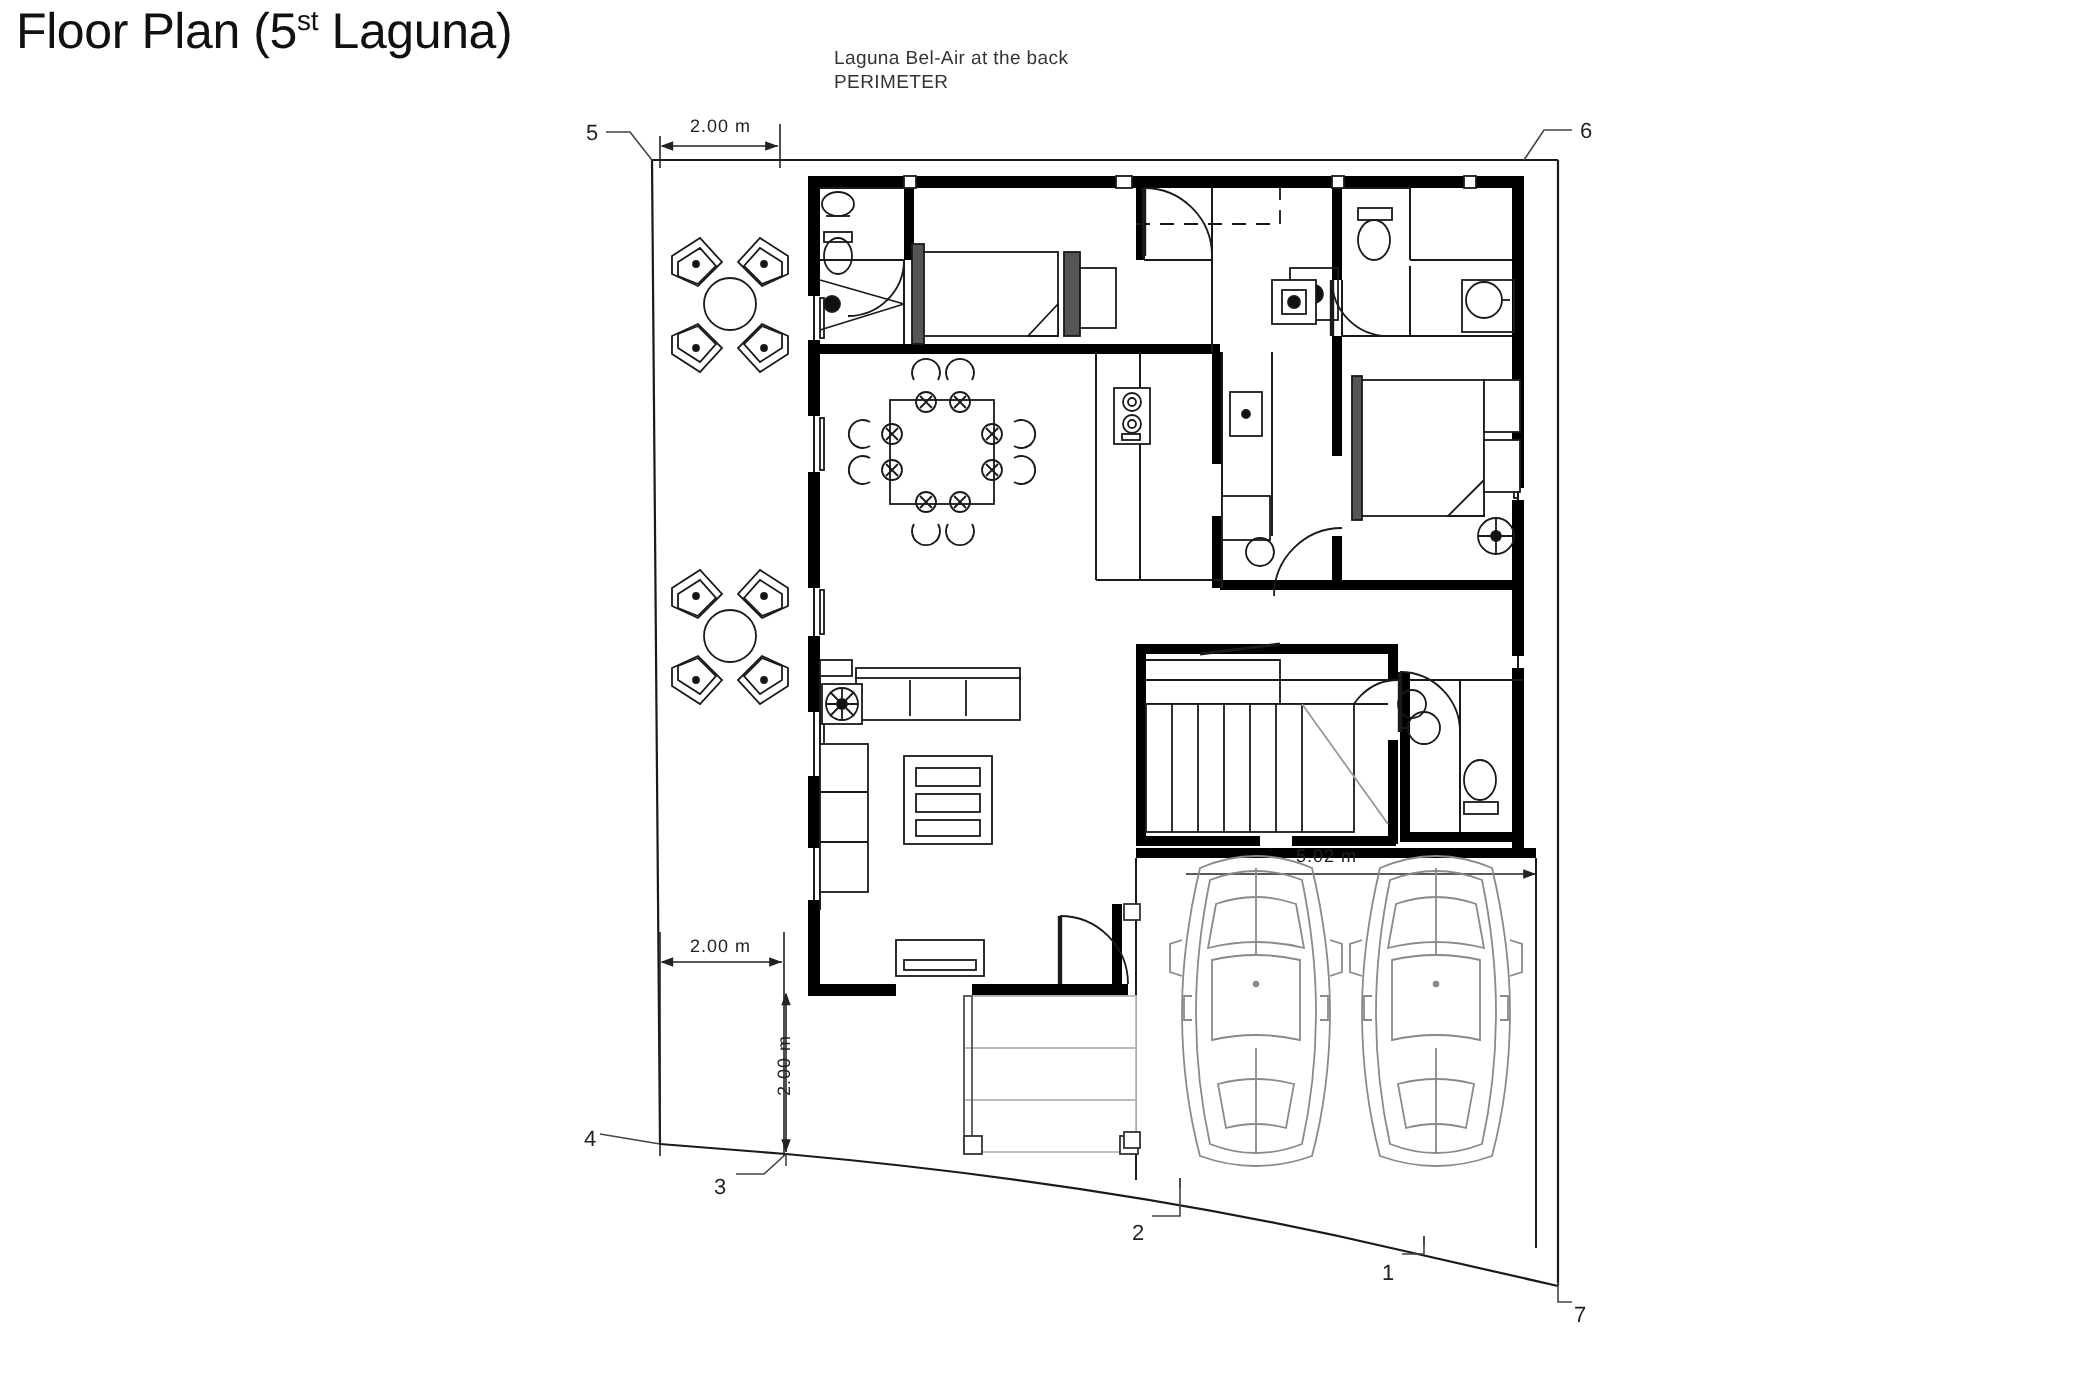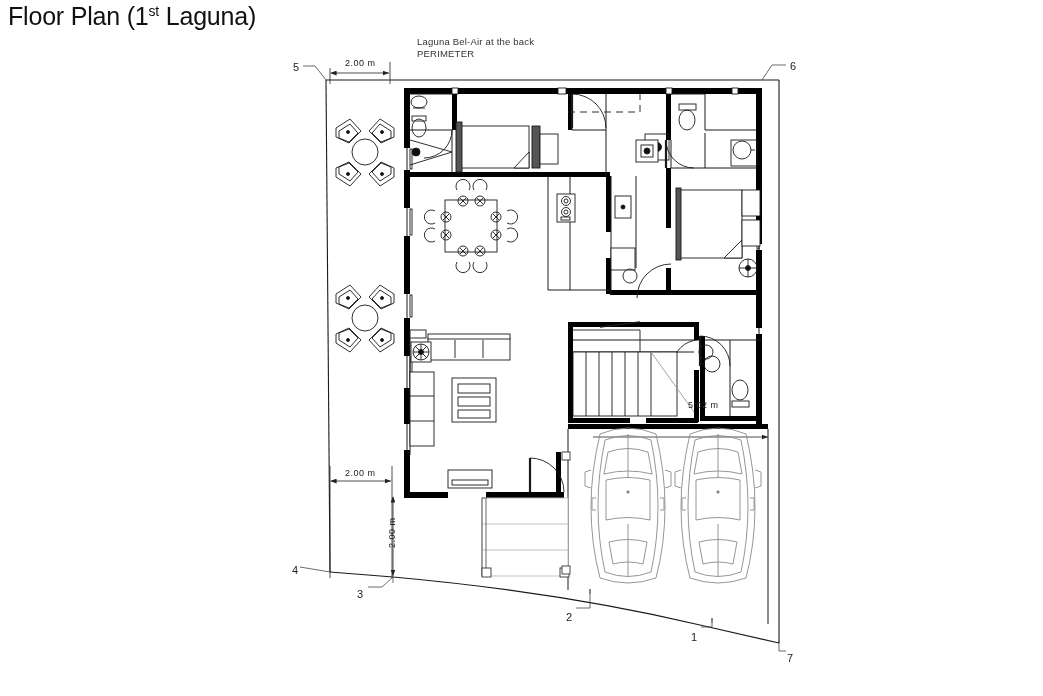--- a/index.html
+++ b/index.html
@@ -28,21 +28,21 @@
   }
   #page-title .sup {
     font-size: 14px;
     vertical-align: super;
     line-height: 0;
     margin-top: 15px;
   }
   .note-block {
     position: absolute;
     left: 417px;
-    top: 36px;
+    top: 24px;
     font-size: 9.5px;
     line-height: 1.25;
     letter-spacing: 0.2px;
     color: #333333;
     white-space: nowrap;
   }
   #plan-canvas {
     position: absolute;
     left: 0;
     top: 0;
@@ -62,21 +62,21 @@
   }
   .rot90 {
     transform: rotate(-90deg);
     transform-origin: left top;
   }
 </style>
 </head>
 <body>
 
 <div id="page-title">
-  <span>Floor Plan (1</span><span class="sup">st</span><span> Laguna)</span>
+  <span>Floor Plan (5</span><span class="sup">st</span><span> Laguna)</span>
 </div>
 
 <div class="note-block">
   <div>Laguna Bel-Air at the back</div>
   <div>PERIMETER</div>
 </div>
 
 <svg id="plan-canvas" width="1043" height="696" viewBox="0 0 1043 696" xmlns="http://www.w3.org/2000/svg">
 
   <defs>
@@ -513,21 +513,21 @@
       <circle cx="647" cy="151" r="3" fill="#111"></circle>
       <rect x="731" y="140" width="26" height="26" fill="none" stroke="#1a1a1a"></rect>
     </g>
 
   </g>
 </svg>
 
 <div class="dim-label" style="left:345px; top:58px;">2.00 m</div>
 <div class="dim-label" style="left:345px; top:468px;">2.00 m</div>
 <div class="dim-label rot90" style="left:387px; top:548px;">2.00 m</div>
-<div class="dim-label" style="left:648px; top:400px;margin-left:40px;">5.02 m</div>
+<div class="dim-label" style="left:648px; top:423px;">5.02 m</div>
 
 <div class="marker-label" style="left:691px; top:631px;">1</div>
 <div class="marker-label" style="left:566px; top:611px;">2</div>
 <div class="marker-label" style="left:357px; top:588px;">3</div>
 <div class="marker-label" style="left:292px; top:564px;">4</div>
 <div class="marker-label" style="left:293px; top:61px;">5</div>
 <div class="marker-label" style="left:790px; top:60px;">6</div>
 <div class="marker-label" style="left:787px; top:652px;">7</div>
 
 </body></html>

